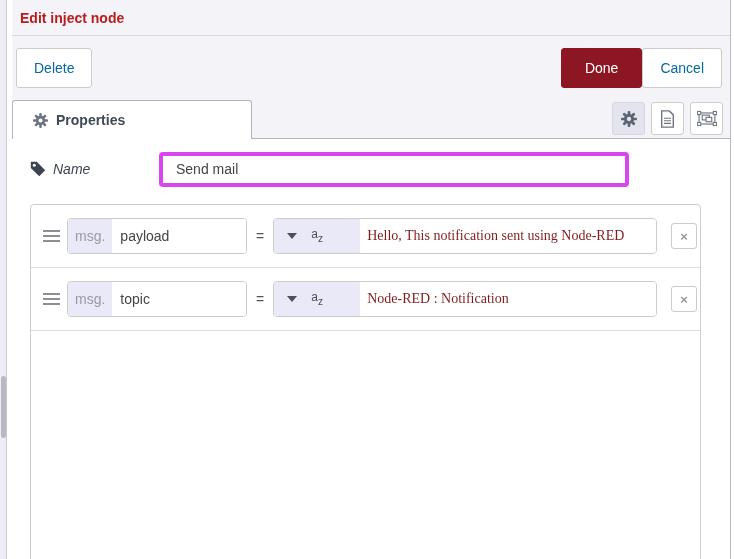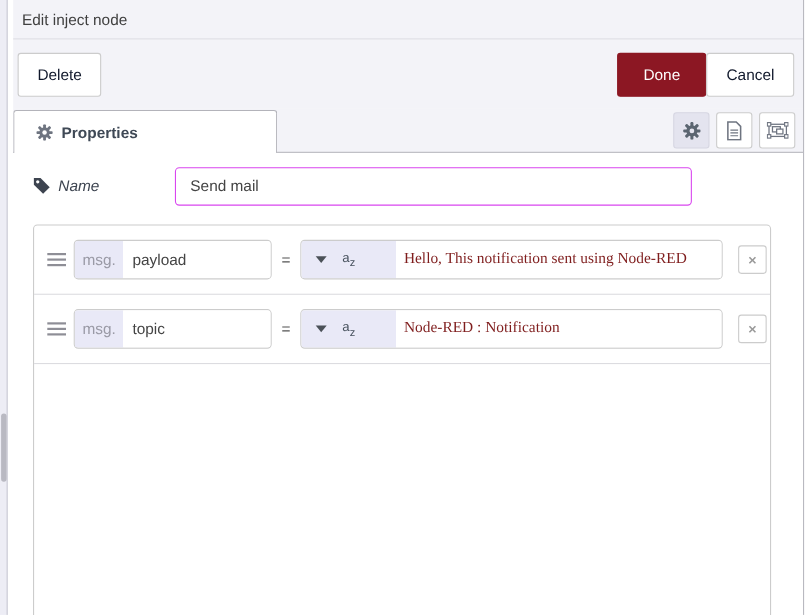--- a/index.html
+++ b/index.html
@@ -25,33 +25,33 @@
   .tray {
     position: absolute; left: 12px; top: 0; width: 719px; height: 559px;
     background: #fff; border-right: 1px solid #b9b9c0;
     display: flex; flex-direction: column;
   }
 
   .tray-header {
     height: 36px; flex: 0 0 36px;
     background: #f3f3f8; border-bottom: 1px solid #d8d8dd;
     display: flex; align-items: center; padding: 0 8px;
-    font-size: 14px; font-weight: normal; color: #404040;
+    font-size: 14px; font-weight: bold; color: #b91c1c;
   }
 
   .tray-toolbar {
     height: 63px; flex: 0 0 63px;
     background: #f3f3f8;
     display: flex; align-items: center; padding: 0 8px 0 4px;
   }
   .btn {
     height: 40px; border-radius: 3px; font-size: 14px;
     font-family: "Liberation Sans", sans-serif; cursor: pointer;
   }
-  .btn-secondary { background: #fff; border: 1px solid #ccc; color: #0f172a; padding: 0 17px; }
+  .btn-secondary { background: #fff; border: 1px solid #ccc; color: #0369a1; padding: 0 17px; }
   .btn-primary  { background: #8c1723; border: 1px solid #8c1723; color: #fff; padding: 0 23px; margin-left: 19px; }
   .toolbar-spacer { flex: 1; }
 
   
   .tab-bar {
     height: 40px; flex: 0 0 40px; position: relative;
     background: #f3f3f8; border-bottom: 1px solid #b3b3ba;
   }
   .tab-active {
     position: absolute; left: 0; top: 1px; width: 240px; height: 39px;
@@ -73,21 +73,21 @@
 
   .name-row {
     margin: 12px 0 0 18px; height: 36px;
     display: flex; align-items: center;
   }
   .name-label {
     width: 129px; display: flex; align-items: center; gap: 7px;
     font-size: 14px; color: #3d4450; font-style: italic;
   }
   .name-input {
-    width: 470px; height: 35px; border: 1px solid #d946ef; border-radius: 4px;
+    width: 470px; height: 35px; border: 4px solid #d946ef; border-radius: 4px;
     padding: 0 13px; font-size: 14px; color: #444;
     font-family: "Liberation Sans", sans-serif; outline: none;
   }
 
   .prop-list {
     position: absolute; left: 18px; top: 65px; width: 671px; height: 620px;
     border: 1px solid #ccc; border-radius: 4px; background: #fff;
   }
   .prop-row {
     height: 63px; border-bottom: 1px solid #dcdce0;

